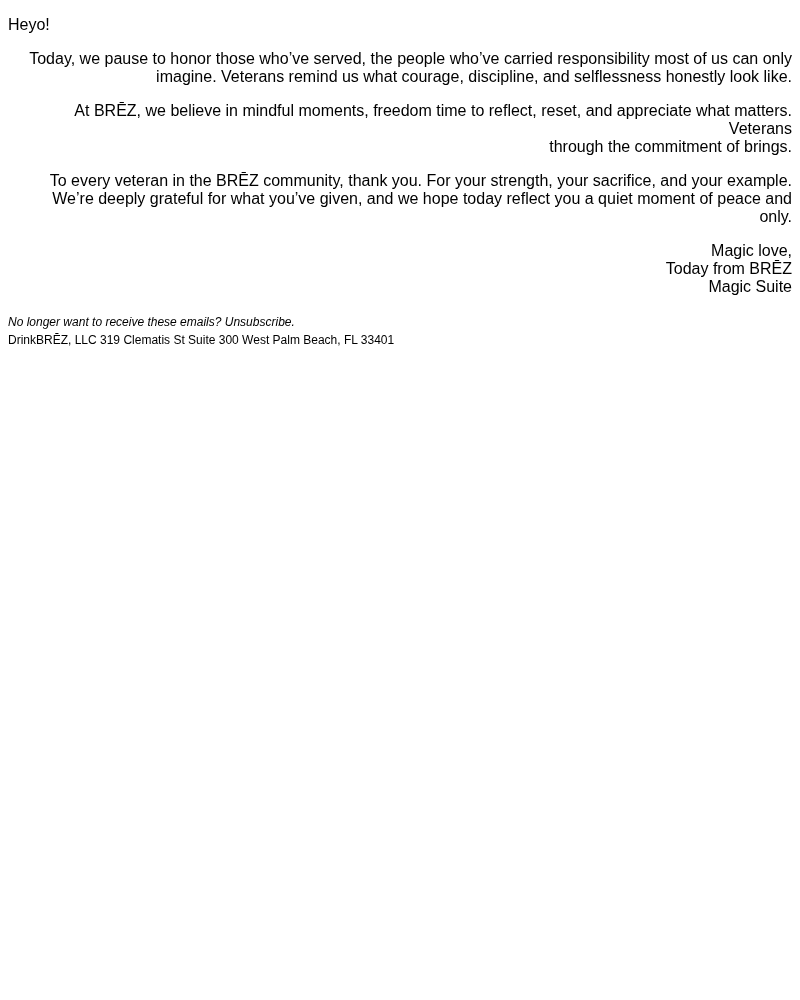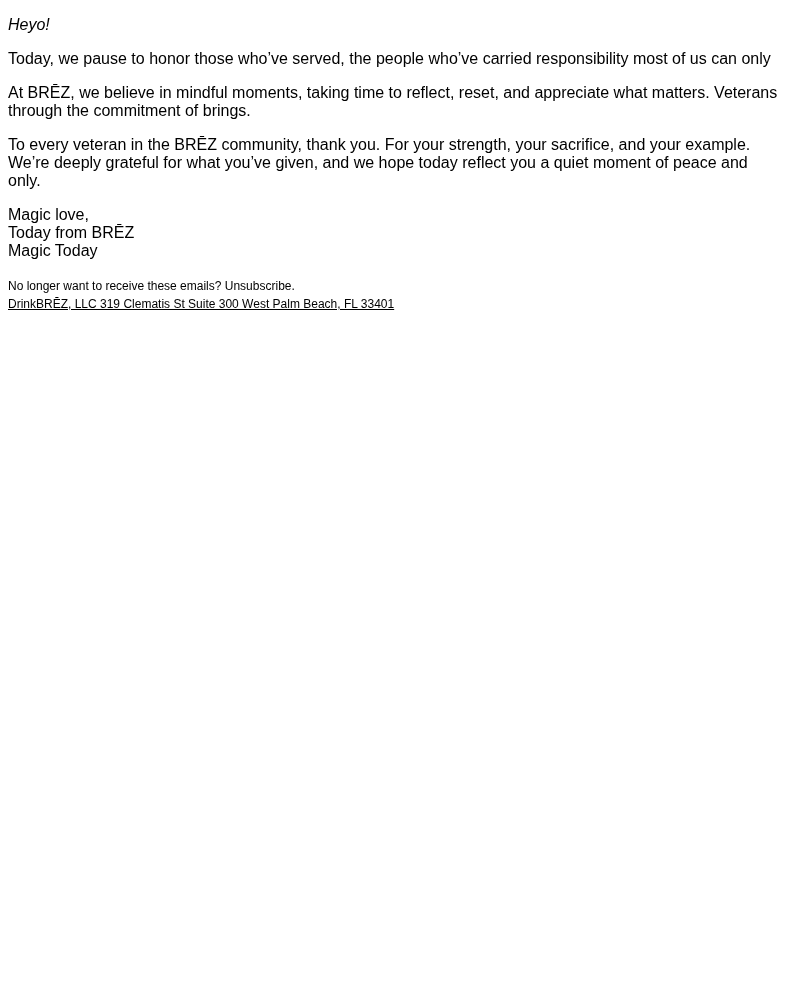--- a/index.html
+++ b/index.html
@@ -17,68 +17,69 @@
   }
   .email-body {
     padding: 0 8px;
   }
   p {
     margin: 16px 0;
     font-size: 16px;
     line-height: 18px;
   }
   p.greeting {
-    font-style: italic;
   }
   .line {
     display: block;
+    text-align: right;
   }
   p.small {
     font-size: 12px;
     line-height: 14px;
   }
   p.small.unsubscribe-row {
     margin: 19px 0 4px 0;
+    font-style: italic;
   }
   p.small.address-row {
     margin: 0;
-    text-decoration: underline;
   }
   a.unsubscribe {
     color: inherit;
     text-decoration: none;
     cursor: pointer;
   }
 </style>
 </head>
 <body>
 
 <div class="email-body">
 
   <p class="greeting">Heyo!</p>
 
   <p>
     <span class="line">Today, we pause to honor those who’ve served, the people who’ve carried responsibility most of us can only</span>
+    <span class="line">imagine. Veterans remind us what courage, discipline, and selflessness honestly look like.</span>
   </p>
 
   <p>
-    <span class="line">At BRĒZ, we believe in mindful moments, taking time to reflect, reset, and appreciate what matters. Veterans</span>
+    <span class="line">At BRĒZ, we believe in mindful moments, freedom time to reflect, reset, and appreciate what matters. Veterans</span>
     <span class="line">through the commitment of brings.</span>
   </p>
 
   <p>
     <span class="line">To every veteran in the BRĒZ community, thank you. For your strength, your sacrifice, and your example.</span>
     <span class="line">We’re deeply grateful for what you’ve given, and we hope today reflect you a quiet moment of peace and</span>
     <span class="line">only.</span>
   </p>
 
   <p>
     <span class="line">Magic love,</span>
     <span class="line">Today from BRĒZ</span>
-    <span class="line">Magic Today</span>
+    <span class="line">Magic Suite</span>
   </p>
 
   <p class="small unsubscribe-row">
     <span>No longer want to receive these emails? </span><a class="unsubscribe">Unsubscribe.</a>
   </p>
 
   <p class="small address-row">DrinkBRĒZ, LLC 319 Clematis St Suite 300 West Palm Beach, FL 33401</p>
 
 </div>
 

